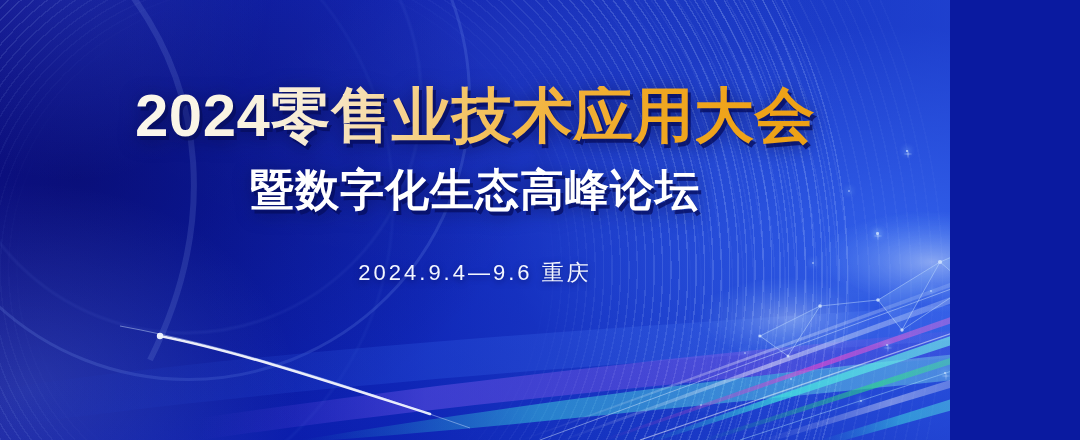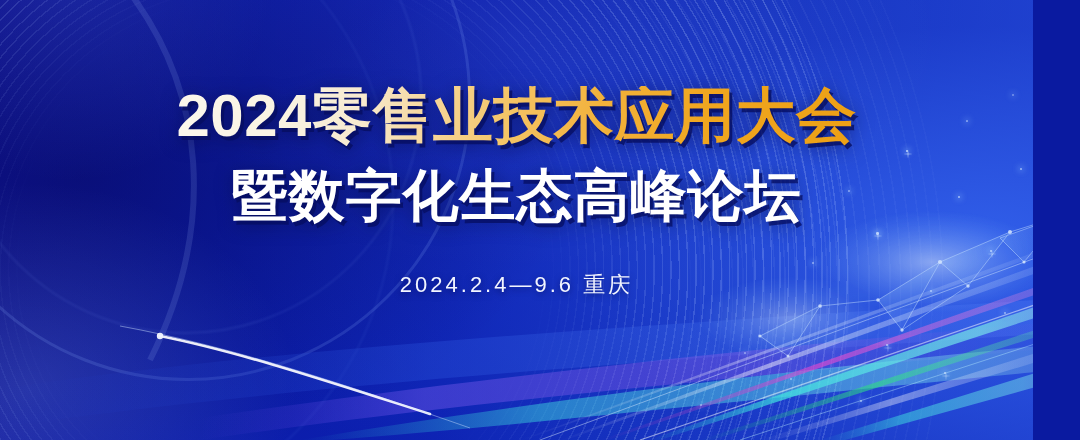--- a/index.html
+++ b/index.html
@@ -6,21 +6,21 @@
     margin: 0;
     padding: 0;
     background: #0a1aa0;
   }
   body {
     font-family: "Liberation Sans", "DejaVu Sans", sans-serif;
   }
 
   #banner {
     position: relative;
-    width: 1033px;
+    width: 950px;
     height: 440px;
     overflow: hidden;
     background: #0d18a3;
   }
 
   
   .bg-base {
     position: absolute;
     inset: 0;
     background:
@@ -165,21 +165,21 @@
         #f6d79c 37%, #f4c465 49%, #f2b23c 62%,
         #efa61f 78%, #eda015 100%);
     -webkit-background-clip: text;
     background-clip: text;
     color: transparent;
     -webkit-text-fill-color: transparent;
     filter: drop-shadow(3px 4px 0 rgba(6,14,96,0.78)) drop-shadow(0 2px 9px rgba(4,10,70,0.5));
   }
   .title-sub {
     margin-top: 22px;
-    font-size: 56px;
+    font-size: 44px;
     font-weight: 700;
     letter-spacing: 1px;
     line-height: 1;
     white-space: nowrap;
     color: #ffffff;
     filter: drop-shadow(3px 4px 0 rgba(6,14,96,0.75)) drop-shadow(0 2px 9px rgba(4,10,70,0.45));
   }
   .meta-date {
     margin-top: 46px;
     font-size: 22px;
@@ -349,16 +349,16 @@
     <div class="glint" style="left:870px;top:228px;opacity:.7"></div>
     <div class="glint" style="left:984px;top:246px;opacity:.65"></div>
     <div class="glint" style="left:1042px;top:210px;opacity:.6"></div>
     <div class="glint" style="left:938px;top:368px;opacity:.6"></div>
     <div class="glint" style="left:880px;top:340px;opacity:.55"></div>
   </div>
 
   <div class="content">
     <div class="title-main">2024零售业技术应用大会</div>
     <div class="title-sub">暨数字化生态高峰论坛</div>
-    <div class="meta-date">2024.2.4—9.6 重庆</div>
+    <div class="meta-date">2024.9.4—9.6 重庆</div>
   </div>
 
 </div>
 
 </body></html>

